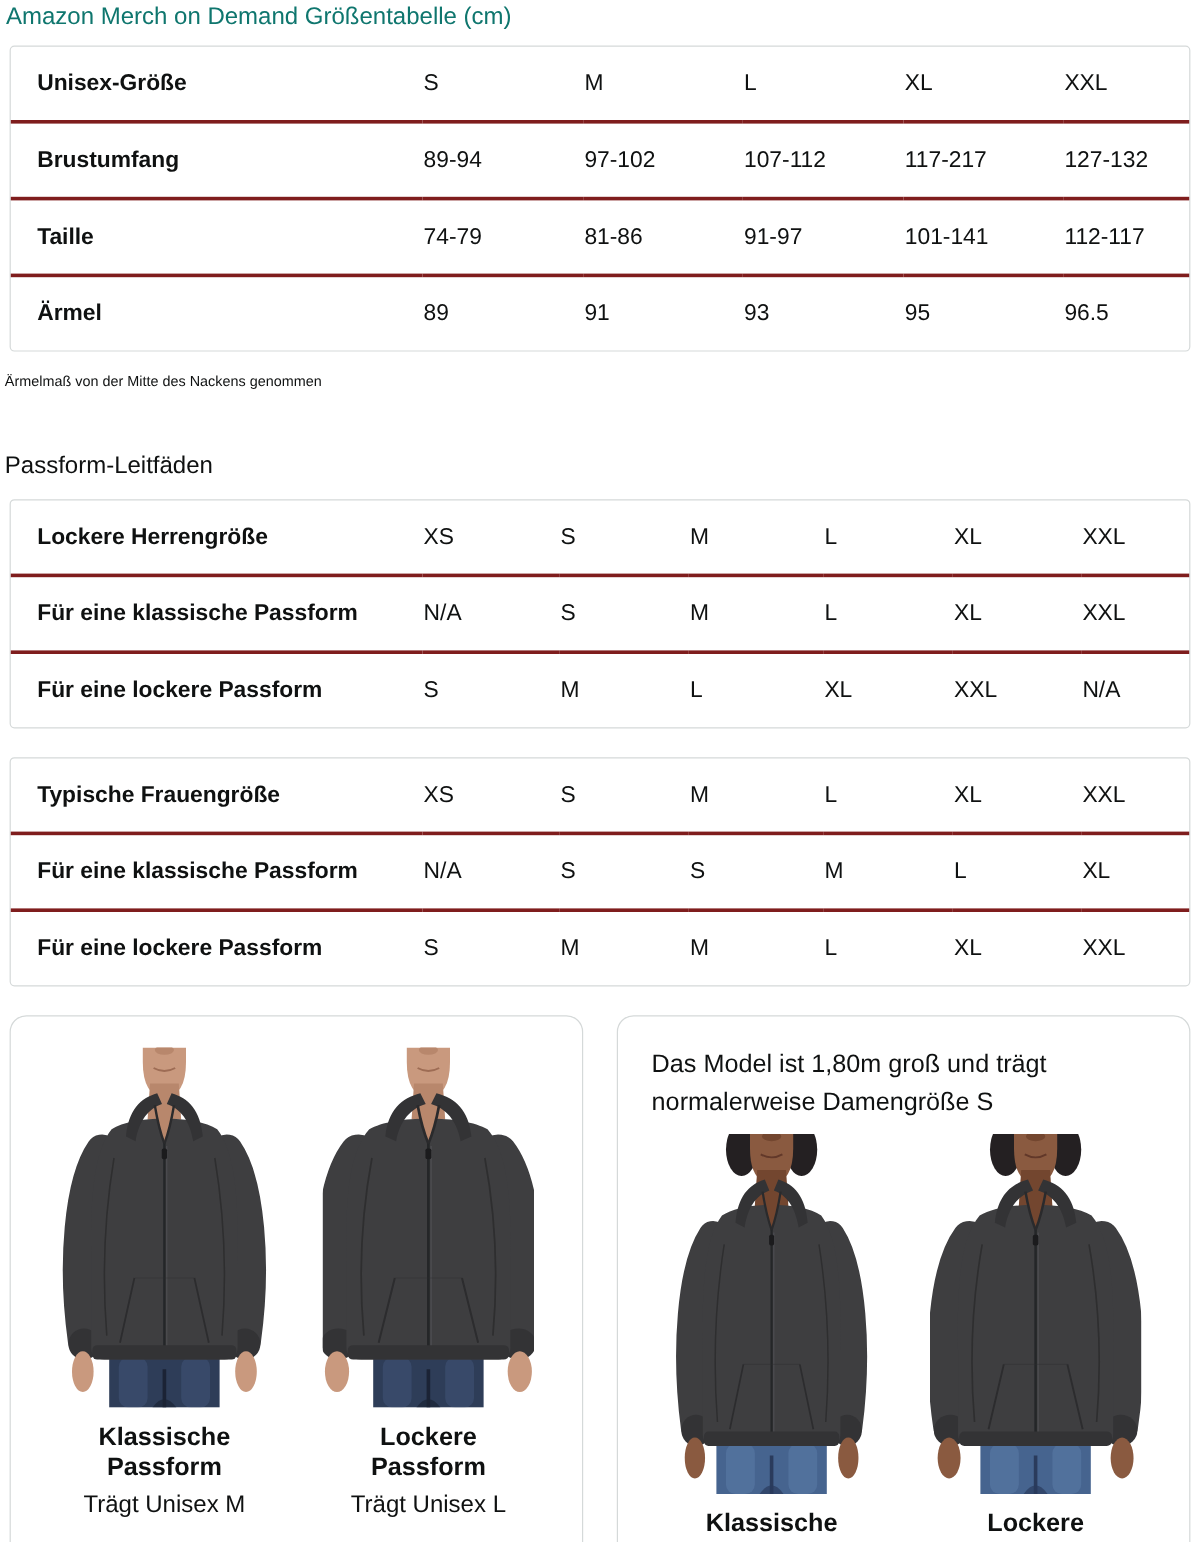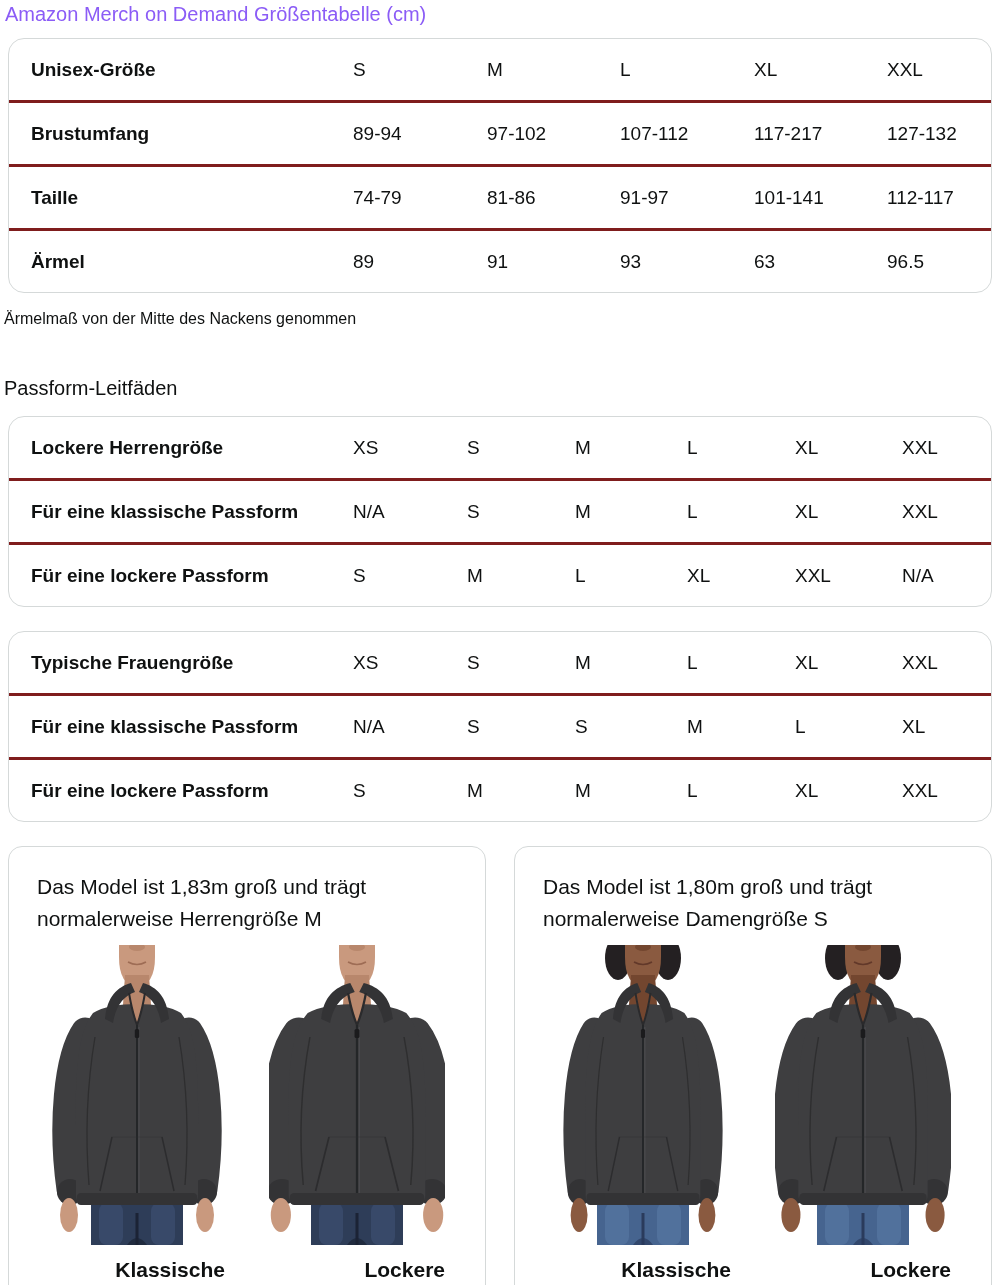--- a/index.html
+++ b/index.html
@@ -8,46 +8,46 @@
     color:#0F1111;
     font-family:"Liberation Sans", sans-serif;
     -webkit-font-smoothing:antialiased;
   }
   .page{padding-top:2px;}
   .page-title{
     margin:0 0 12px 5px;
     font-size:20px;
     font-weight:400;
     line-height:24px;
-    color:#8b5cf6;
+    color:#0f766e;
   }
   
   table.size-table{
     width:984px;
     margin:0 8px;
     border:1px solid #D5D9D9;
-    border-radius:16px;
+    border-radius:4px;
     border-collapse:separate;
     border-spacing:0;
     table-layout:fixed;
   }
   table.size-table td{
     height:59px;
     vertical-align:middle;
     font-size:19px;
     line-height:22px;
     overflow:hidden;
     white-space:nowrap;
   }
   table.size-table tr + tr td{border-top:3px solid #7f1d1d;}
   td.row-label{font-weight:700;padding-left:22px;}
   td.cell-val{font-weight:400;}
   .sleeve-note{
     margin:16px 0 0 4px;
-    font-size:16px;
+    font-size:12px;
     line-height:19px;
   }
   .section-heading{
     margin:48px 0 16px 4px;
     font-size:20px;
     font-weight:400;
     line-height:24px;
   }
   .table-gap{height:24px;}
   
@@ -63,21 +63,21 @@
   }
   .card-desc{
     margin:0 0 10px 2px;
     font-size:21px;
     line-height:32px;
     max-width:400px;
   }
   .figures{display:flex;justify-content:center;gap:44px;margin-top:2px;}
   .figure-col{width:176px;text-align:center;}
   svg.model-figure{display:block;width:176px;height:300px;}
-  .fit-label{font-size:21px;font-weight:700;margin-top:12px;line-height:25px;text-align:right;}
+  .fit-label{font-size:21px;font-weight:700;margin-top:12px;line-height:25px;}
   .size-label{font-size:20px;font-weight:400;margin-top:7px;line-height:24px;}
   
   .male{
     --skin:#C9997E; --skin2:#B8876C; --mouth:#8F5E47;
     --jeans:#2E3D58; --jeansHi:#44597E; --jeansDk:#1B2335;
   }
   .female{
     --skin:#8A5A40; --skin2:#73462F; --mouth:#5A3326;
     --jeans:#46648F; --jeansHi:#6080AC; --jeansDk:#2A3B5C;
     --hair:#242022;
@@ -123,21 +123,21 @@
         <td class="cell-val">81-86</td>
         <td class="cell-val">91-97</td>
         <td class="cell-val">101-141</td>
         <td class="cell-val">112-117</td>
       </tr>
       <tr>
         <td class="row-label">Ärmel</td>
         <td class="cell-val">89</td>
         <td class="cell-val">91</td>
         <td class="cell-val">93</td>
-        <td class="cell-val">63</td>
+        <td class="cell-val">95</td>
         <td class="cell-val">96.5</td>
       </tr>
     </tbody>
   </table>
 
   <div class="sleeve-note">Ärmelmaß von der Mitte des Nackens genommen</div>
 
   <div class="section-heading">Passform-Leitfäden</div>
 
   <table class="size-table">
@@ -220,21 +220,20 @@
         <td class="cell-val">L</td>
         <td class="cell-val">XL</td>
         <td class="cell-val">XXL</td>
       </tr>
     </tbody>
   </table>
 
   <div class="cards">
 
     <div class="card">
-      <p class="card-desc">Das Model ist 1,83m groß und trägt normalerweise Herrengröße M</p>
       <div class="figures">
 
         <div class="figure-col">
           <svg class="model-figure male" viewBox="0 0 176 300" width="176" height="300" aria-hidden="true">
             <g>
               <rect x="42" y="250" width="92" height="50" fill="var(--jeans)"></rect>
               <rect x="50" y="258" width="24" height="42" rx="8" fill="var(--jeansHi)" opacity="0.45"></rect>
               <rect x="102" y="258" width="24" height="42" rx="8" fill="var(--jeansHi)" opacity="0.45"></rect>
               <path d="M88,268 L88,300" stroke="var(--jeansDk)" stroke-width="3"></path>
               <path d="M78,300 Q88,286 98,300 Z" fill="var(--jeansDk)" opacity="0.7"></path>

